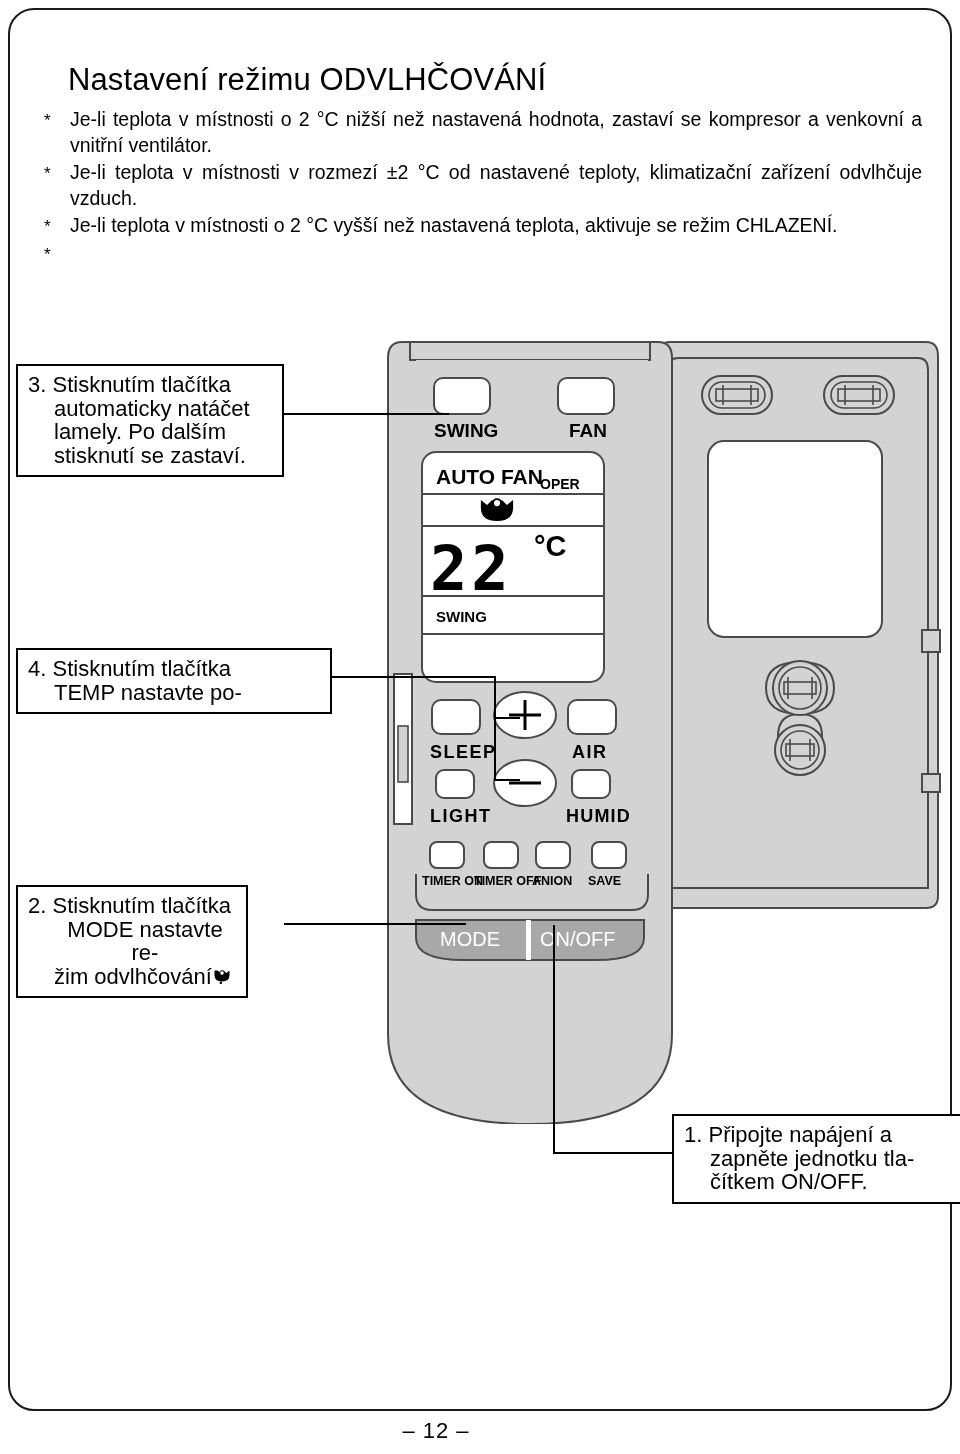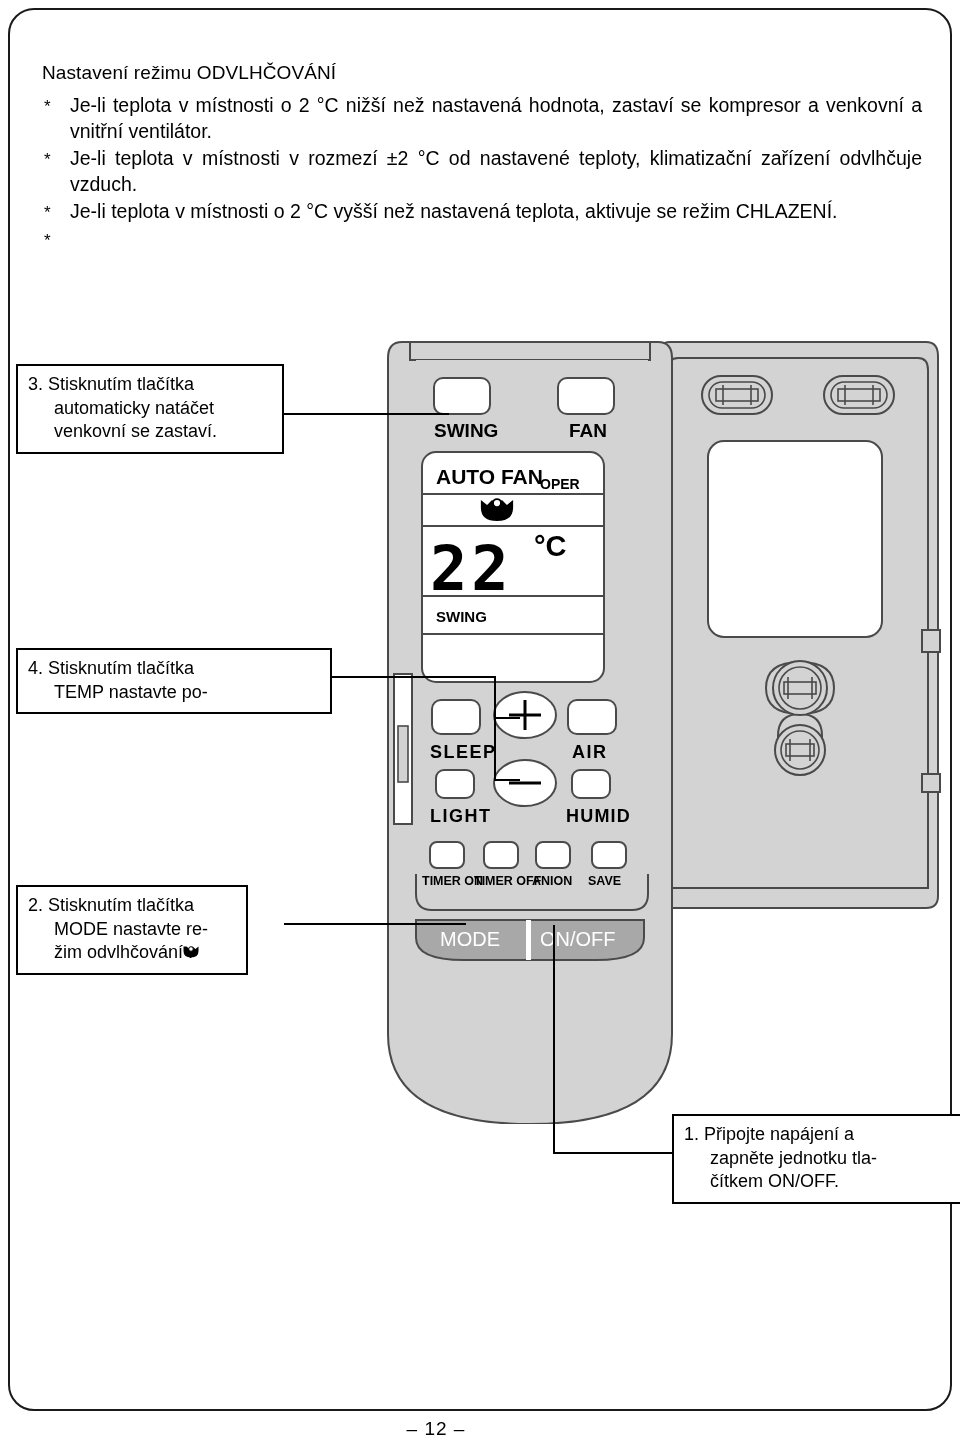--- a/index.html
+++ b/index.html
@@ -8,51 +8,51 @@
     font-family:"Liberation Sans",sans-serif;color:#000;
   }
   
   #page-frame{
     position:absolute;left:8px;top:8px;width:944px;height:1403px;
     border:2px solid #1a1a1a;border-radius:26px;box-sizing:border-box;
   }
   
   #intro{position:absolute;left:42px;top:62px;width:880px;}
   #intro h1{
-    font-size:19px;font-weight:400;margin:0 0 9px 0;letter-spacing:.1px;
+    font-size:31px;font-weight:400;margin:0 0 9px 26px;letter-spacing:.1px;
   }
   .bullet{
     position:relative;padding-left:28px;margin-bottom:2px;
     font-size:19.5px;line-height:25.5px;text-align:justify;
   }
   .bullet .star{
     position:absolute;left:2px;top:1px;font-size:17px;line-height:25px;
   }
   .bullet.nojust{text-align:left;}
   
   .callout{
     position:absolute;border:2px solid #000;background:#fff;
     box-sizing:border-box;padding:7px 10px 8px 10px;
-    font-size:18px;line-height:23.5px;z-index:40;
+    font-size:22px;line-height:23.5px;z-index:40;
   }
   .callout p{margin:0;padding-left:26px;text-indent:-26px;text-align:justify;}
   .callout p.last{text-align:left;}
   #callout3{left:16px;top:364px;width:268px;}
   #callout4{left:16px;top:648px;width:316px;}
   #callout2{left:16px;top:885px;width:232px;}
   #callout1{left:672px;top:1114px;width:308px;}
   
   .lead{position:absolute;background:#000;z-index:30;}
   
   #remote{position:absolute;left:380px;top:334px;width:300px;height:790px;z-index:20;}
   #cover{position:absolute;left:652px;top:336px;width:292px;height:578px;z-index:15;}
   
   #pagenum{
     position:absolute;left:0;top:1418px;width:872px;text-align:center;
-    font-size:19px;letter-spacing:1px;
+    font-size:22px;letter-spacing:1px;
   }
 </style>
 </head>
 <body>
 
 <div id="page-frame"></div>
 
 <div id="intro">
   <h1>Nastavení režimu ODVLHČOVÁNÍ</h1>
 
@@ -81,31 +81,32 @@
 <div class="lead" style="left:494px;top:779px;width:26px;height:2px;"></div>
 
 <div class="lead" style="left:284px;top:923px;width:182px;height:2px;z-index:60;"></div>
 
 <div class="lead" style="left:553px;top:925px;width:2px;height:228px;z-index:60;"></div>
 <div class="lead" style="left:553px;top:1152px;width:120px;height:2px;z-index:60;"></div>
 
 <div class="callout" id="callout3">
   <p>3. Stisknutím tlačítka</p>
   <p style="padding-left:26px;text-indent:0;">automaticky natáčet</p>
-  <p class="last" style="padding-left:26px;text-indent:0;">venkovní se zastaví.</p>
+  <p style="padding-left:26px;text-indent:0;">lamely. Po dalším</p>
+  <p class="last" style="padding-left:26px;text-indent:0;">stisknutí se zastaví.</p>
 </div>
 
 <div class="callout" id="callout4">
   <p>4. Stisknutím tlačítka</p>
   <p class="last" style="padding-left:26px;text-indent:0;">TEMP nastavte po-</p>
 </div>
 
 <div class="callout" id="callout2">
   <p>2. Stisknutím tlačítka</p>
-  <p class="last" style="padding-left:26px;text-indent:0;">MODE nastavte re-</p>
+  <p class="last" style="padding-left:26px;text-indent:0;text-align:center;">MODE nastavte re-</p>
   <p class="last" style="padding-left:26px;text-indent:0;position:relative;">
     <span>žim odvlhčování .</span>
     <svg width="18" height="14" viewBox="0 0 36 28" style="position:absolute;margin-left:-11px;margin-top:4px;">
       <path d="M3 3 L3 12 Q3 25 18 25 Q33 25 33 12 L33 3 L27 8 L21 3 L15 8 L9 3 Z" fill="#000"></path>
       <circle cx="18" cy="8" r="4.6" fill="#fff" stroke="#000" stroke-width="2"></circle>
     </svg>
   </p>
 </div>
 
 <div class="callout" id="callout1">

